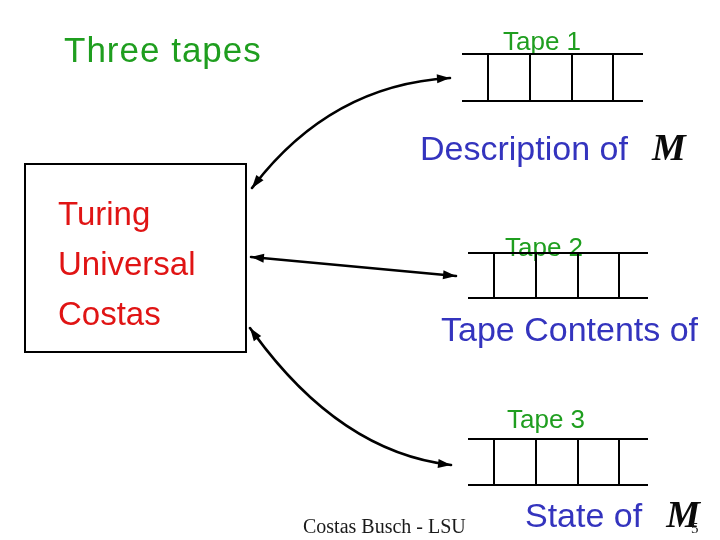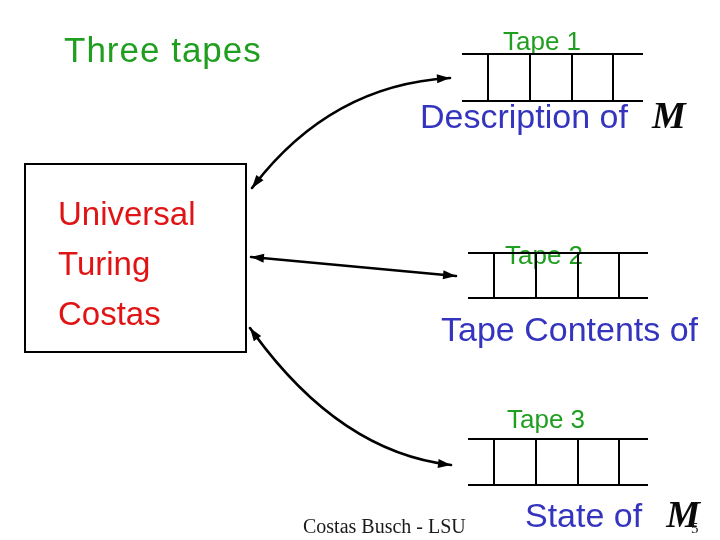--- a/index.html
+++ b/index.html
@@ -135,39 +135,39 @@
       <path d="M 250,328 Q 338,452 451,465"></path>
       <polygon points="451,465 437.6,468 438.6,459"></polygon>
       <polygon points="250,328 261.2,336 253.8,341.2"></polygon>
     </g>
   </svg>
 
   <div class="slide-title">Three tapes</div>
 
   <div class="utm-box">
     <div class="box-text">
+      <div>Turing</div>
       <div>Universal</div>
-      <div>Turing</div>
       <div>Costas</div>
     </div>
   </div>
 
   <div class="tape-label" style="left:503px; top:26px;">Tape 1</div>
   <div class="tape-drawing" style="left:462px; top:53px; width:181px; height:49px;">
     <div class="vline v1"></div>
     <div class="vline v2"></div>
     <div class="vline v3"></div>
     <div class="vline v4"></div>
   </div>
-  <div class="caption" style="left:420px; top:93px;justify-content:flex-end;">
+  <div class="caption" style="left:420px; top:125px;justify-content:flex-end;">
     <span class="caption-text">Description of</span>
     <span class="machine-symbol">M</span>
   </div>
 
-  <div class="tape-label" style="left:505px; top:240px;">Tape 2</div>
+  <div class="tape-label" style="left:505px; top:232px;">Tape 2</div>
   <div class="tape-drawing" style="left:468px; top:252px; width:180px; height:47px;">
     <div class="vline v1"></div>
     <div class="vline v2"></div>
     <div class="vline v3"></div>
     <div class="vline v4"></div>
   </div>
   <div class="caption" style="left:398px; top:306px;margin-left:43px;">
     <span class="caption-text">Tape Contents of</span>
     <span class="machine-symbol">M</span>
   </div>

